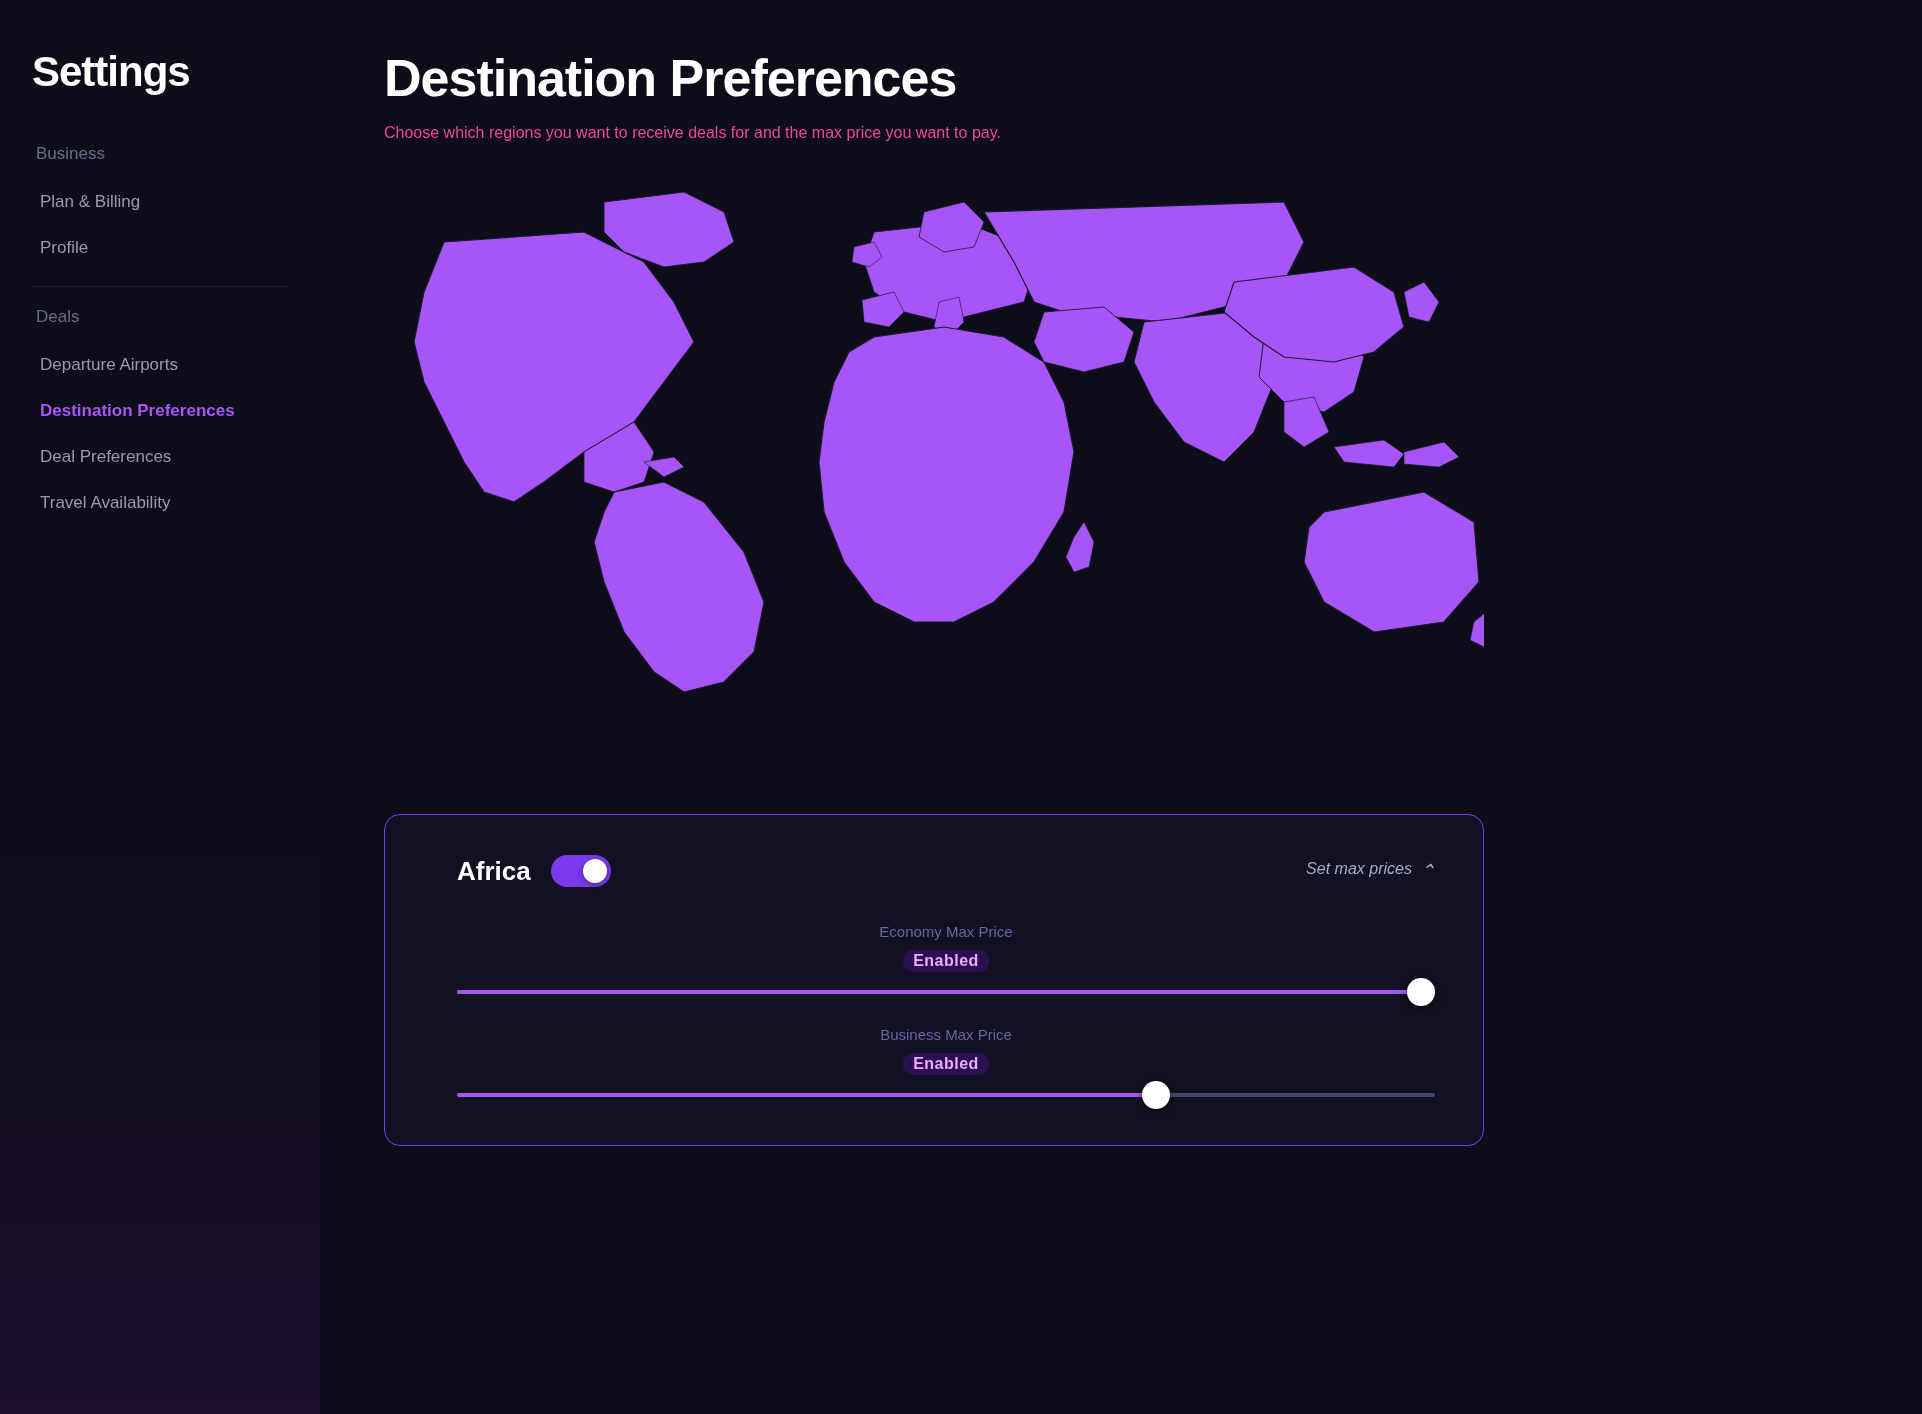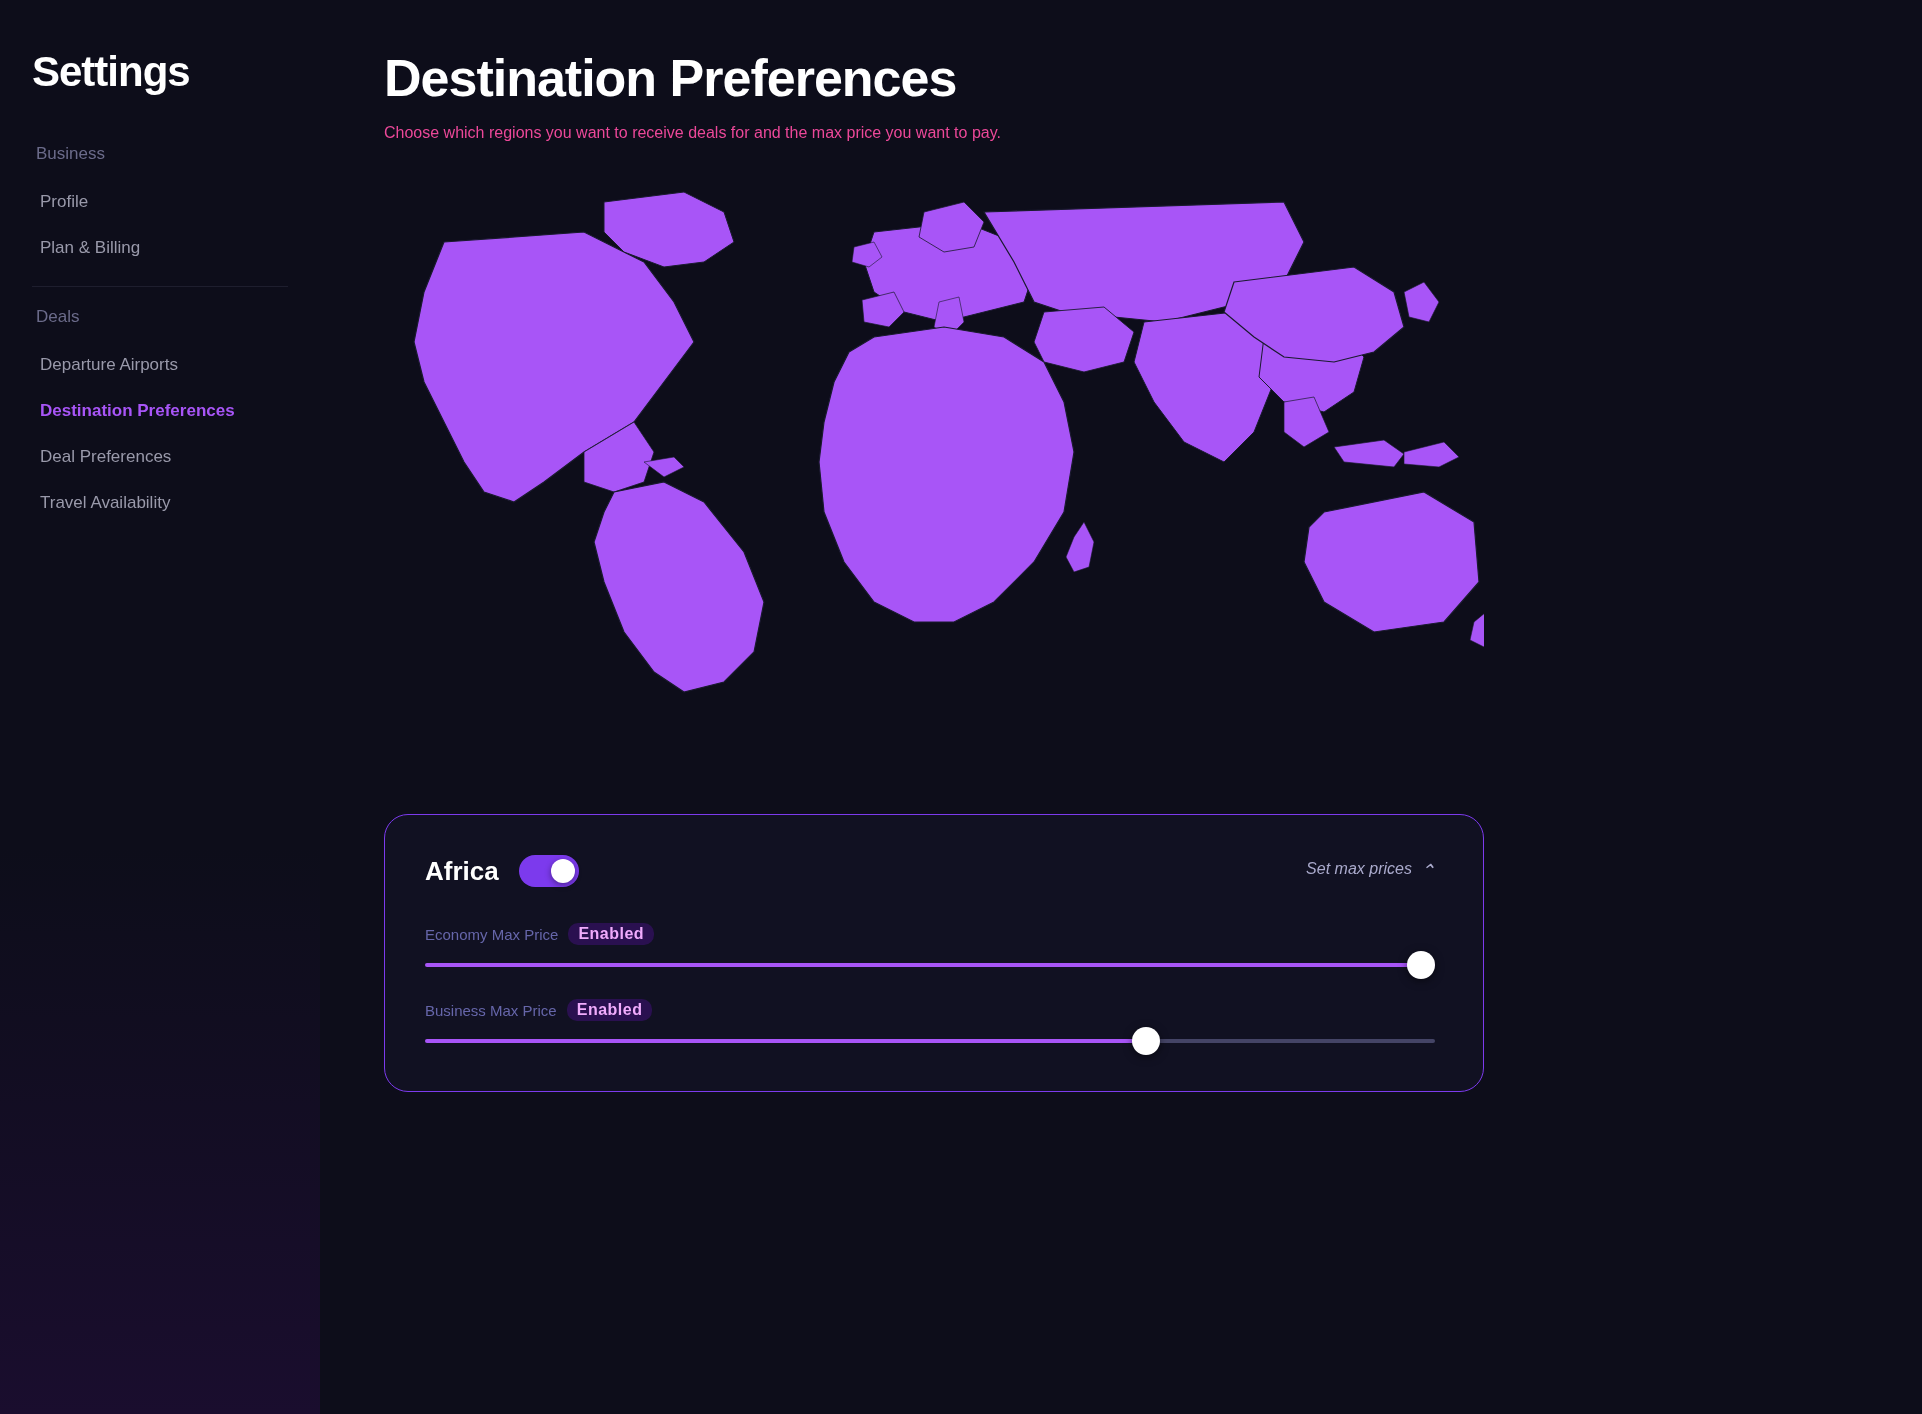--- a/index.html
+++ b/index.html
@@ -89,22 +89,22 @@
 
     .world-map-svg {
       width: 100%;
       height: auto;
     }
 
     
     .africa-card {
       background: #111122;
       border: 1.5px solid #7c3aed;
-      border-radius: 24px;
-      padding: 40px 48px 48px 40px;
+      border-radius: 16px;
+      padding: 40px 48px 48px 72px;
       max-width: 1100px;
     }
 
     .africa-card-header {
       display: flex;
       align-items: center;
       justify-content: space-between;
       margin-bottom: 36px;
     }
 
@@ -170,20 +170,21 @@
       margin-bottom: 32px;
     }
 
     .price-label {
       font-size: 15px;
       color: #6666aa;
       margin-bottom: 18px;
       display: flex;
       align-items: center;
       gap: 10px;
+      flex-direction: column;
     }
 
     .price-badge {
       background: #2a1050;
       color: #f0abfc;
       font-size: 16px;
       font-weight: 600;
       padding: 2px 10px;
       border-radius: 10px;
       letter-spacing: 0.5px;
@@ -230,24 +231,24 @@
   </style>
 </head>
 <body>
 
 <nav class="sidebar">
   <div class="sidebar-title">Settings</div>
 
   <div class="sidebar-section-label">Business</div>
 
   <div class="sidebar-item">
+    <span>Plan &amp; Billing</span>
+  </div>
+  <div class="sidebar-item">
     <span>Profile</span>
-  </div>
-  <div class="sidebar-item">
-    <span>Plan &amp; Billing</span>
   </div>
 
   <div class="sidebar-divider"></div>
 
   <div class="sidebar-section-label">Deals</div>
 
   <div class="sidebar-item">
     <span>Departure Airports</span>
   </div>
   <div class="sidebar-item active">

